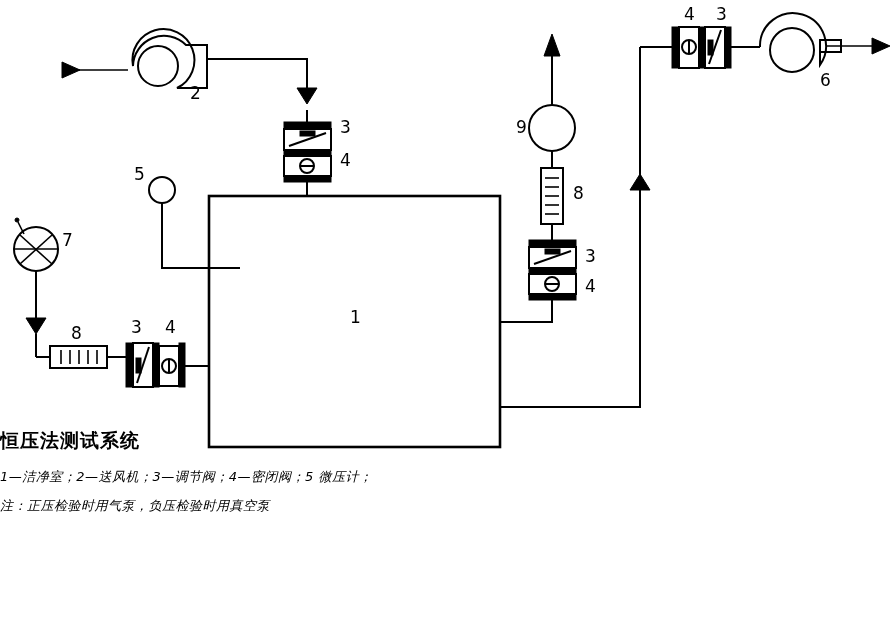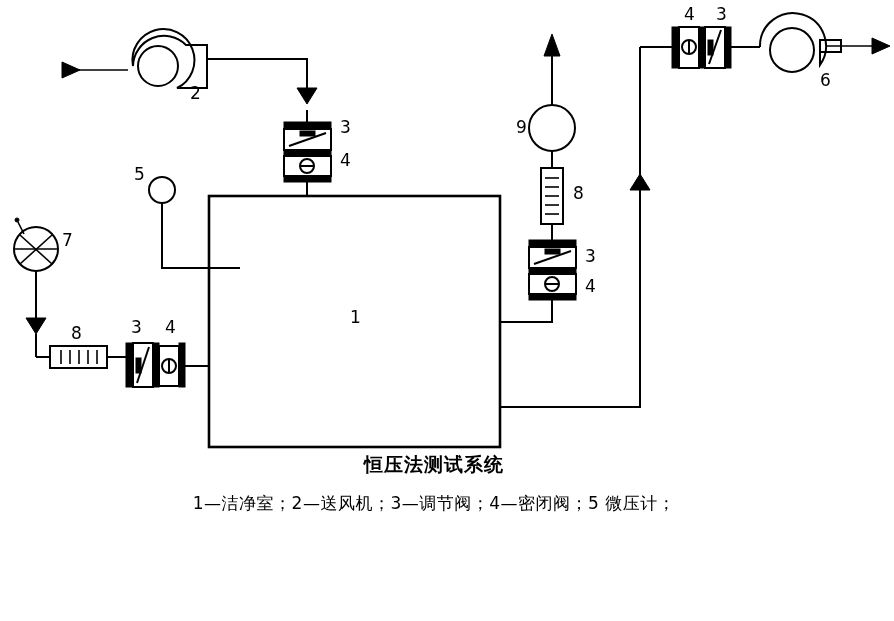--- a/index.html
+++ b/index.html
@@ -20,37 +20,38 @@
   #diagram-svg {
     position: absolute;
     left: 0;
     top: 0;
     width: 894px;
     height: 621px;
   }
   .caption-block {
     position: absolute;
     left: 0;
-    top: 452px;
+    top: 428px;
     width: 868px;
-    text-align: center;
+    text-align: left;
     font-family: "DejaVu Sans", sans-serif;
   }
   .caption-title {
     font-size: 19px;
     font-weight: bold;
     color: #000;
     letter-spacing: 1px;
     margin-bottom: 14px;
   }
   .caption-line {
-    font-size: 17px;
+    font-size: 13px;
     color: #000;
     margin-bottom: 11px;
     letter-spacing: 0.5px;
+    font-style: italic;
   }
   text.lbl {
     font-family: "DejaVu Sans", sans-serif;
     font-size: 17px;
     fill: #000;
   }
 </style>
 </head>
 <body>
 
@@ -230,15 +231,16 @@
       <circle cx="792" cy="50" r="22" class="ln" fill="#fff"></circle>
       <line x1="826" y1="46" x2="872" y2="46" class="ln1"></line>
       <polygon points="872,38 890,46 872,54" class="fillblack"></polygon>
       <text class="lbl" x="820" y="86">6</text>
     </g>
   </svg>
 
   <div class="caption-block">
     <div class="caption-title">恒压法测试系统</div>
     <div class="caption-line">1—洁净室；2—送风机；3—调节阀；4—密闭阀；5  微压计；</div>
+    <div class="caption-line">注：正压检验时用气泵，负压检验时用真空泵</div>
   </div>
 
 </div>
 
 </body></html>

